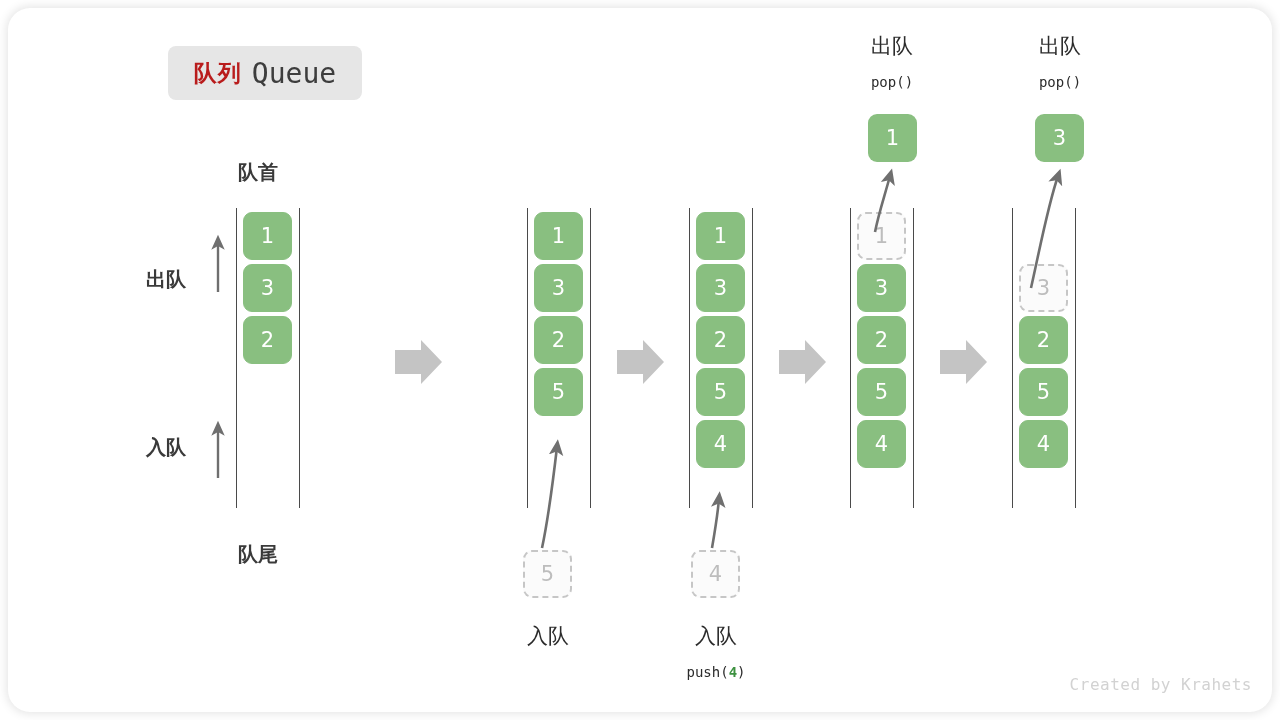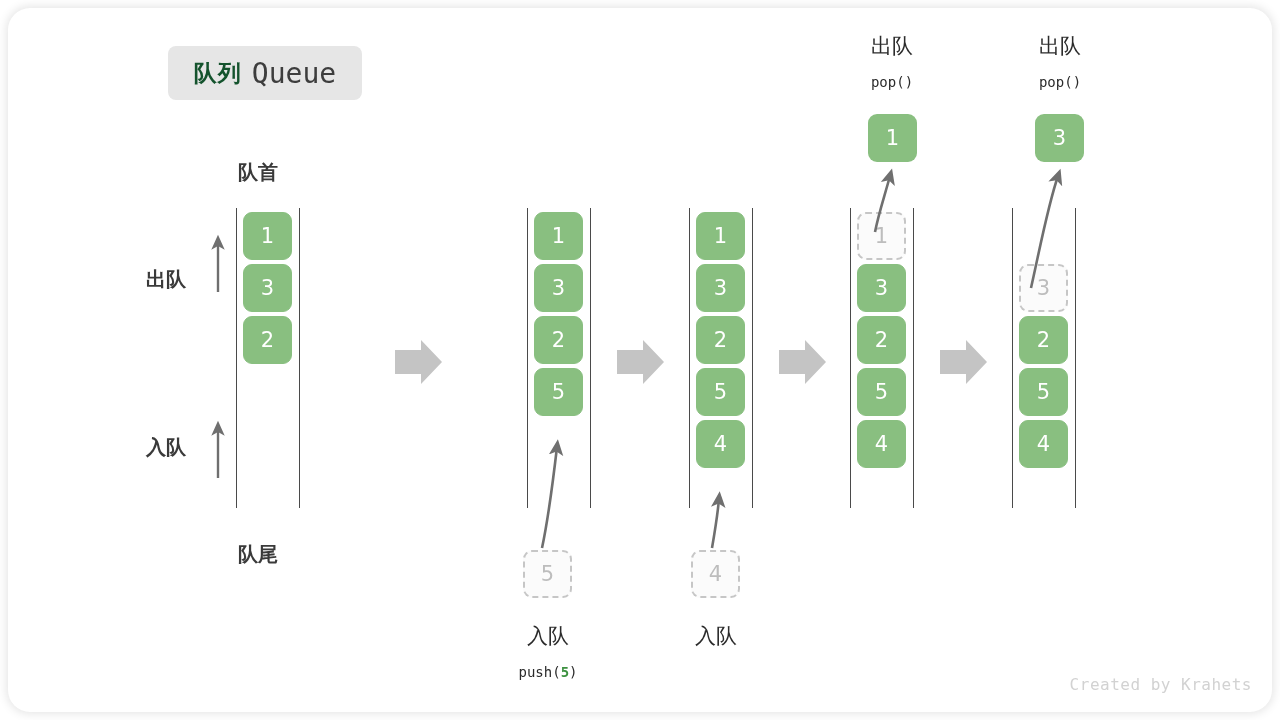--- a/index.html
+++ b/index.html
@@ -45,21 +45,21 @@
     border-radius: 8px;
     display: flex;
     align-items: center;
     justify-content: center;
     gap: 10px;
   }
   .title-cn {
     font-family: "DejaVu Sans", "Liberation Sans", sans-serif;
     font-size: 23px;
     font-weight: bold;
-    color: #14532d;
+    color: #b91c1c;
     letter-spacing: 1px;
   }
   .title-en {
     font-family: "DejaVu Sans Mono", "Liberation Mono", monospace;
     font-size: 28px;
     color: #3d3d3d;
   }
 
   
   .column {
@@ -245,25 +245,25 @@
   </div>
 
   <div class="pop-cell" style="left:868px; top:114px;">1</div>
   <div class="pop-cell" style="left:1035px; top:114px;">3</div>
 
   <div class="incoming-cell" style="left:523px; top:550px;">5</div>
   <div class="incoming-cell" style="left:691px; top:550px;">4</div>
 
   <div class="op-label" style="left:473px; top:618px; width:150px;">
     <div>入队</div>
-    <div class="mono"><span>push(</span><span class="num">5</span><span>)</span></div>
   </div>
 
   <div class="op-label" style="left:641px; top:618px; width:150px;">
     <div>入队</div>
+    <div class="mono"><span>push(</span><span class="num">4</span><span>)</span></div>
   </div>
 
   <div class="op-label" style="left:817px; top:28px; width:150px;">
     <div>出队</div>
     <div class="mono">pop()</div>
   </div>
 
   <div class="op-label" style="left:985px; top:28px; width:150px;">
     <div>出队</div>
     <div class="mono">pop()</div>

